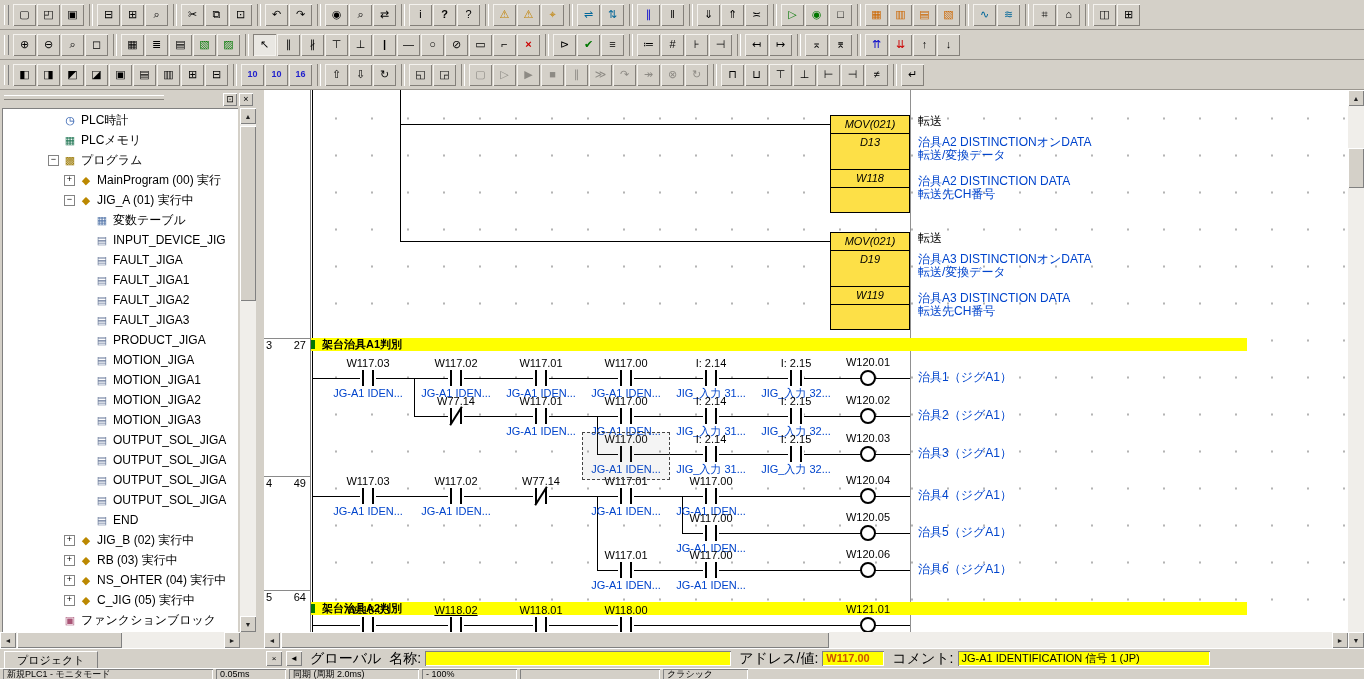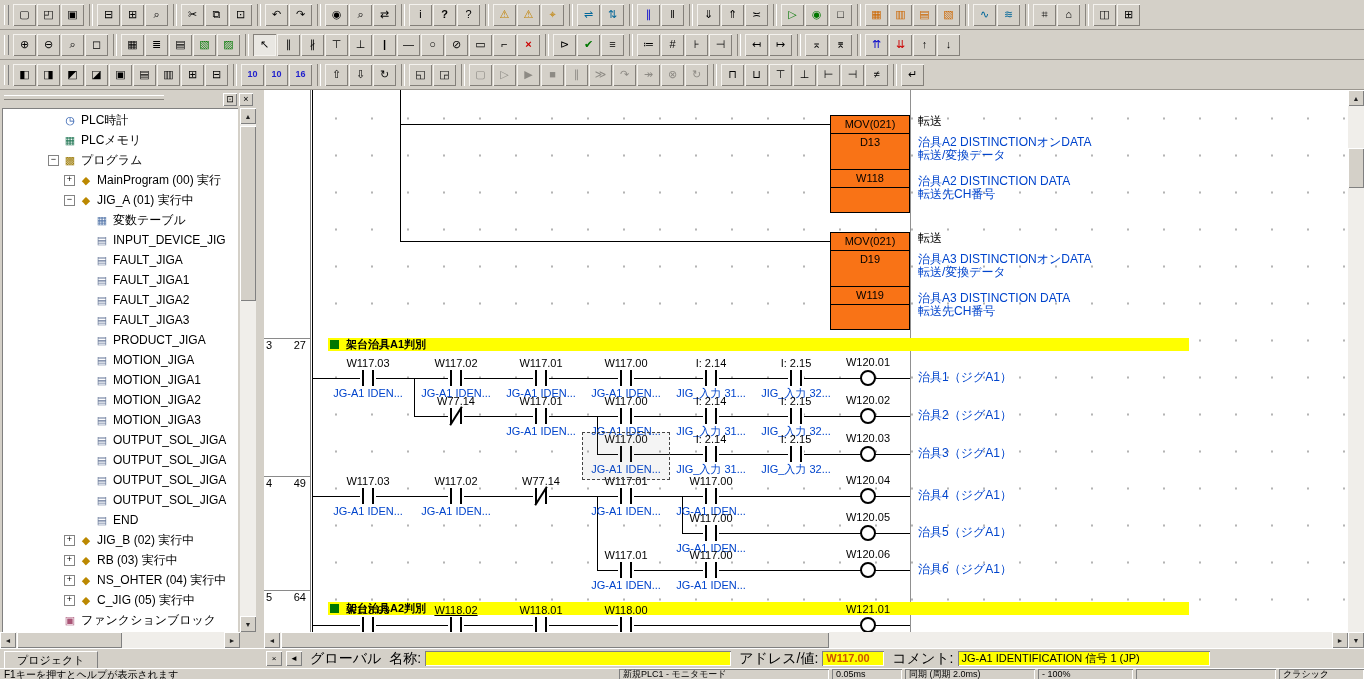--- a/index.html
+++ b/index.html
@@ -42,33 +42,33 @@
   #lgrid{position:absolute;left:46px;top:0;width:1038px;height:542px;
     background-image:radial-gradient(#b4b4b4 1px,transparent 1.2px);background-size:36px 37px;background-position:8px 10px;}
   #llayer{position:absolute;left:0;top:0;width:1084px;height:542px;overflow:hidden;}
   #gutter{position:absolute;left:0;top:0;width:46px;height:542px;background:#fff;border-right:1px solid #808080;z-index:5;}
   .gut-row{position:absolute;left:0;width:46px;height:13px;border-top:1px solid #8a8a8a;font-size:11px;}
   .gut-num{position:absolute;left:2px;width:14px;text-align:left;}
   .gut-step{position:absolute;left:18px;width:24px;text-align:right;}
   .wire-h{position:absolute;height:1px;background:#000;z-index:1;}
   .wire-v{position:absolute;width:1px;background:#000;z-index:1;}
   .comment-divider{position:absolute;width:1px;background:#909090;top:0;height:542px;z-index:1;}
-  .sec-header{position:absolute;left:64px;width:861px;height:13px;background:#ffff00;z-index:2;display:flex;align-items:center;}
+  .sec-header{position:absolute;left:40px;width:943px;height:13px;background:#ffff00;z-index:2;display:flex;align-items:center;}
   .sec-marker{width:9px;height:9px;background:#007700;margin:0 7px 0 2px;flex:none;}
   .sec-text{font-size:11px;line-height:13px;font-weight:bold;}
   .contact{position:absolute;width:16px;height:18px;background:#fff;z-index:3;}
   .cbar{position:absolute;top:1px;bottom:1px;width:2px;background:#000;}
   .cbar.l{left:2px;} .cbar.r{left:12px;}
   .cslash{position:absolute;left:7px;top:-2px;width:2px;height:22px;background:#000;transform:rotate(32deg);}
   .coil{position:absolute;width:16px;height:16px;border:2px solid #000;border-radius:50%;background:#fff;box-sizing:border-box;z-index:3;}
   .lad-addr{position:absolute;width:64px;text-align:center;font-size:11px;line-height:12px;z-index:3;white-space:nowrap;}
   .lad-sym{position:absolute;width:78px;text-align:center;font-size:11px;line-height:12px;color:#0044cc;z-index:3;
     white-space:nowrap;overflow:hidden;}
   .coil-comment{position:absolute;font-size:12px;line-height:14px;color:#0044cc;white-space:nowrap;z-index:3;}
-  .fb{position:absolute;border:1px solid #000;background:#f97316;z-index:3;box-sizing:border-box;}
+  .fb{position:absolute;border:1px solid #000;background:#fde047;z-index:3;box-sizing:border-box;font-style:italic;}
   .fb-title{height:17px;border-bottom:1px solid #000;text-align:center;font-size:11px;line-height:17px;}
   .fb-op1{height:17px;text-align:center;font-size:11px;line-height:17px;}
   .fb-op2{position:absolute;left:0;right:0;top:53px;height:17px;border-top:1px solid #000;border-bottom:1px solid #000;
     text-align:center;font-size:11px;line-height:17px;}
   .fb-comment{position:absolute;font-size:12px;line-height:13px;white-space:nowrap;z-index:3;}
   .selection{position:absolute;border:1px dashed #444;background:rgba(120,120,120,0.08);z-index:4;}
   
   #tabbar{position:absolute;left:0;top:648px;width:264px;height:20px;background:#d4d0c8;border-top:1px solid #fff;box-sizing:border-box;}
   .tab{position:absolute;left:4px;top:2px;padding:0 12px;height:17px;line-height:16px;font-size:11px;background:#d4d0c8;
     border:1px solid #808080;border-top:1px solid #fff;border-left:1px solid #fff;border-bottom:none;}
@@ -873,21 +873,20 @@
     <span class="sbar-label">グローバル</span>
     <span class="sbar-label">名称:</span>
     <div class="yfield" id="name-field"></div>
     <span class="sbar-label">アドレス/値:</span>
     <div class="yfield" id="addr-field">W117.00</div>
     <span class="sbar-label">コメント:</span>
     <div class="yfield" id="comment-field">JG-A1 IDENTIFICATION 信号 1 (JP)</div>
   </div>
 
   <div id="helpbar">
-    <div class="help-hint">F1キーを押すとヘルプが表示されます</div>
     <span id="help-segs" style="display:flex;">
         <div class="help-seg" style="width: 210px;">新規PLC1 - モニタモード</div>
         <div class="help-seg" style="width: 70px;">0.05ms</div>
         <div class="help-seg" style="width: 130px;">同期 (周期 2.0ms)</div>
         <div class="help-seg" style="width: 95px;">- 100%</div>
         <div class="help-seg" style="width: 140px;"></div>
         <div class="help-seg" style="width: 85px;">クラシック</div>
       </span>
   </div>
 

